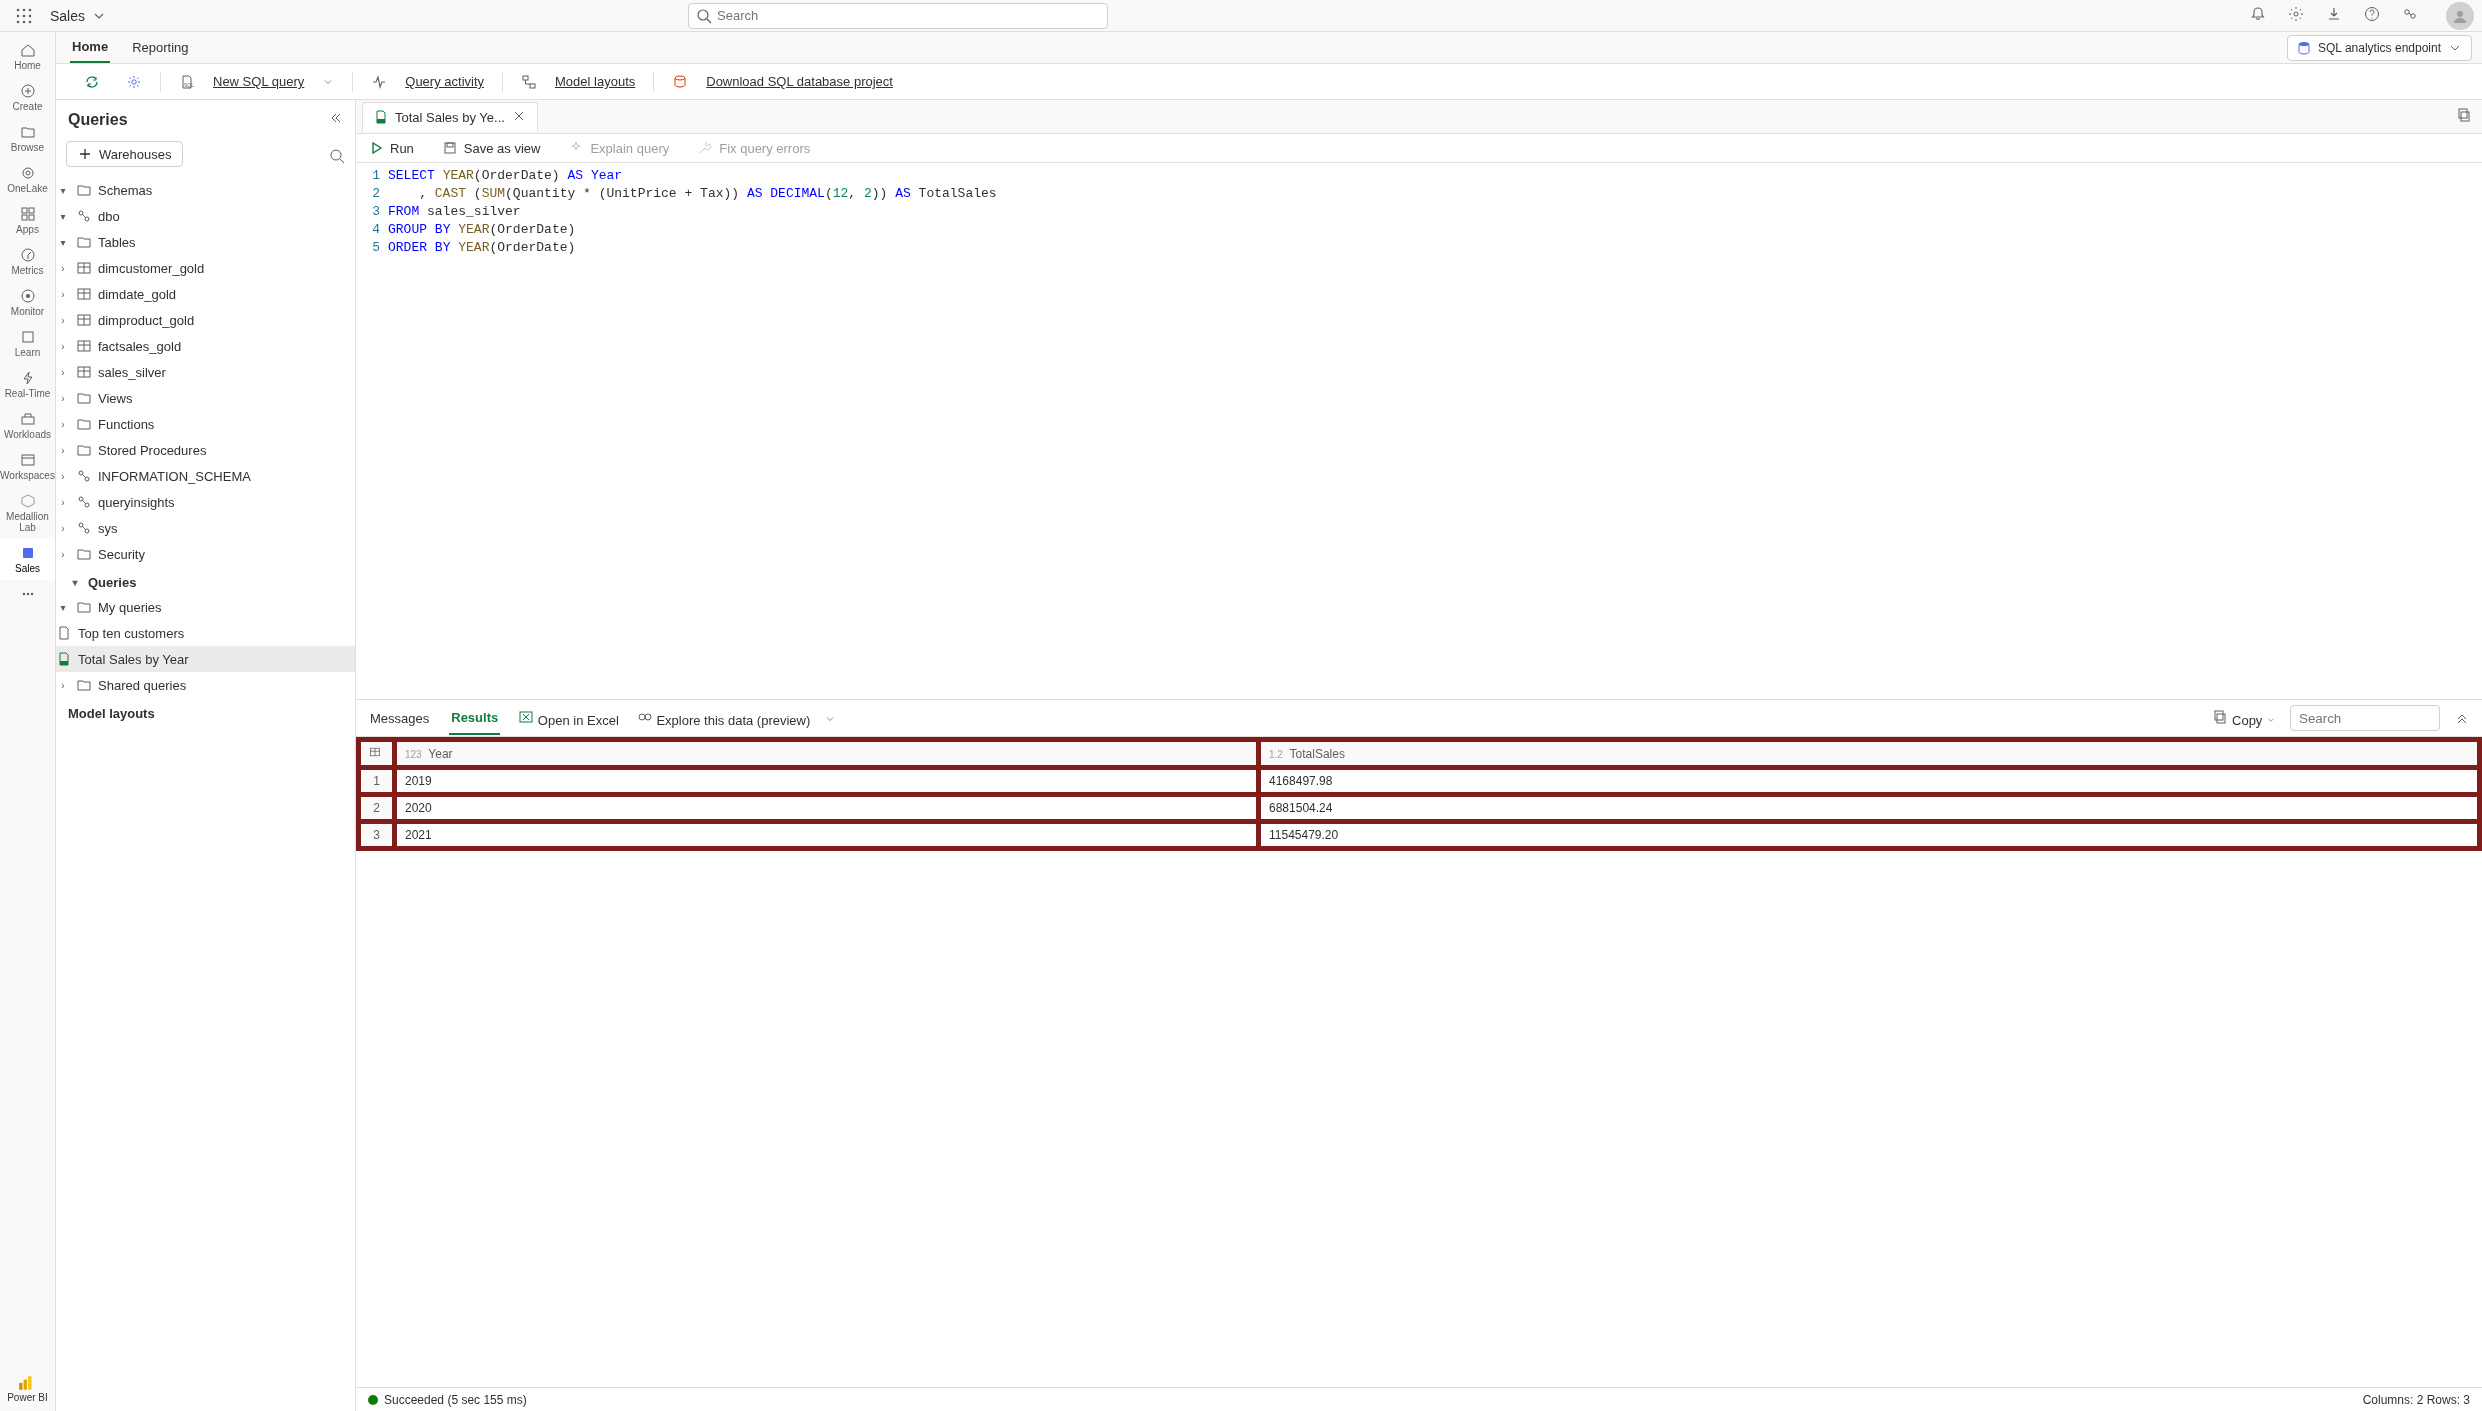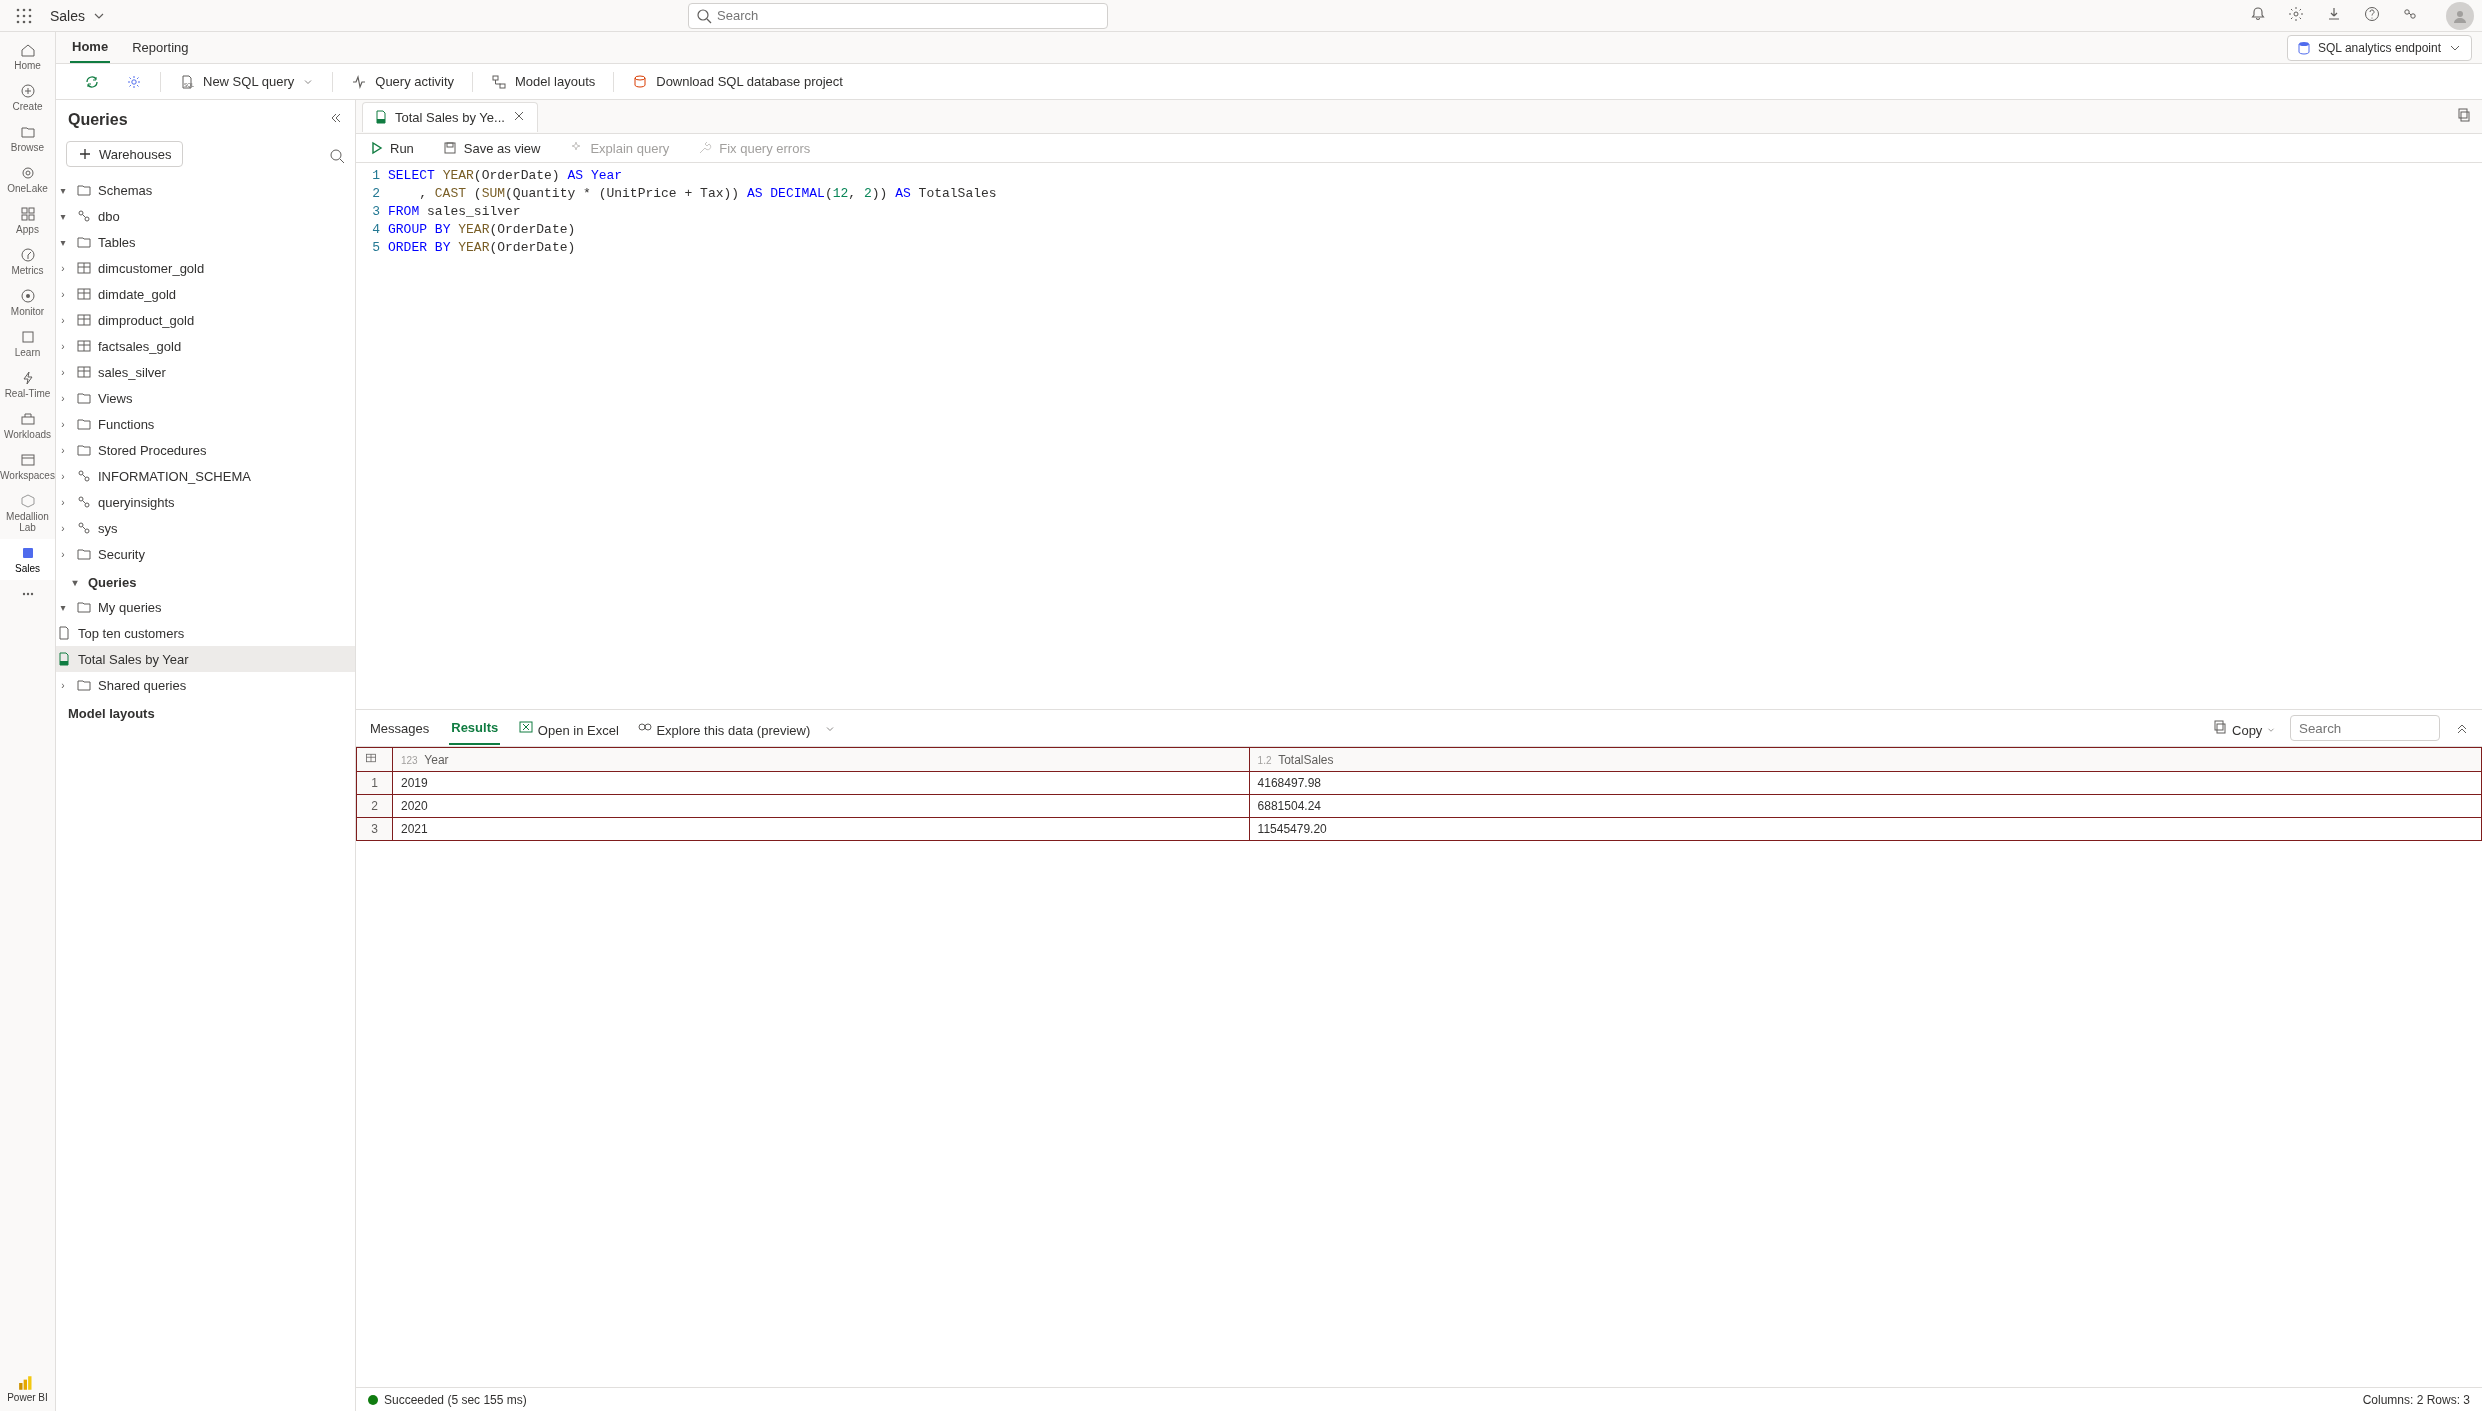--- a/index.html
+++ b/index.html
@@ -19,21 +19,21 @@
 
 
 .secondbar { display: flex; align-items: center; height: 32px; padding: 0 0 0 70px; border-bottom: 1px solid #e1dfdd; background: #faf9f8; justify-content: space-between; }
 .secondbar .tabs { display: flex; gap: 20px; align-items: center; height: 100%; }
 .secondbar .tab { padding: 0 2px; height: 100%; display: flex; align-items: center; cursor: pointer; }
 .secondbar .tab.active { border-bottom: 2px solid #107c41; font-weight: 600; }
 .endpoint { display: flex; align-items: center; gap: 6px; border: 1px solid #d2d0ce; border-radius: 4px; padding: 4px 8px; margin-right: 10px; background: #fff; cursor: pointer; font-size: 12px; }
 
 
 .toolbar { display: flex; align-items: center; height: 36px; padding: 0 0 0 76px; gap: 10px; border-bottom: 1px solid #e1dfdd; background: #fff; }
-.toolbar .tbtn { display: flex; align-items: center; gap: 8px; padding: 4px 8px; cursor: pointer; border-radius: 4px; }
+.toolbar .tbtn { display: flex; align-items: center; gap: 18px; padding: 4px 8px; cursor: pointer; border-radius: 4px; text-decoration: underline; }
 .toolbar .sep { width: 1px; height: 20px; background: #e1dfdd; }
 .leftrail { width: 56px; background: #faf9f8; border-right: 1px solid #e1dfdd; display: flex; flex-direction: column; align-items: center; padding-top: 4px; position: absolute; top: 32px; bottom: 0; left: 0; }
 .leftrail .item { width: 100%; display: flex; flex-direction: column; align-items: center; padding: 6px 0; cursor: pointer; font-size: 10px; color: #605e5c; gap: 2px; }
 .leftrail .item.selected { color: #000; }
 .leftrail .item svg { color: #605e5c; }
 .leftrail .pb { margin-top: auto; padding-bottom: 8px; display: flex; flex-direction: column; align-items: center; font-size: 10px; }
 .explorer { width: 300px; background: #fff; border-right: 1px solid #e1dfdd; display: flex; flex-direction: column; position: relative; }
 .explorer .hdr { display: flex; align-items: center; justify-content: space-between; padding: 10px 12px 6px 12px; }
 .explorer .hdr .title { font-size: 16px; font-weight: 600; }
 .explorer .wh-row { display: flex; align-items: flex-end; padding: 6px 10px; gap: 8px; }
@@ -63,21 +63,21 @@
 .codebody span { font-family: inherit; }
 
 .resultbar { display: flex; align-items: center; border-top: 1px solid #e1dfdd; border-bottom: 1px solid #e1dfdd; padding: 0 12px; height: 38px; gap: 18px; }
 .resultbar .rtab { cursor: pointer; padding: 8px 2px; }
 .resultbar .rtab.active { border-bottom: 2px solid #107c41; font-weight: 600; color: #107c41; }
 .resultbar .right { margin-left: auto; display: flex; align-items: center; gap: 14px; }
 .resultbar input { height: 26px; width: 150px; border: 1px solid #d2d0ce; border-radius: 4px; padding: 0 8px; }
 
 .grid { flex: 0 0 auto; overflow: auto; background: #fff; }
 .grid table { border-collapse: collapse; width: 100%; font-size: 12px; }
-.grid th, .grid td { border: 1px solid #7f1d1d; padding: 4px 8px; text-align: left; }
+.grid th, .grid td { border: 5px solid #7f1d1d; padding: 4px 8px; text-align: left; }
 .grid th { background: #faf9f8; font-weight: 400; color: #605e5c; }
 .grid .rownum { width: 36px; text-align: center; background: #faf9f8; color: #605e5c; }
 .grid .colhead-first { width: 36px; }
 
 .status { height: 24px; display: flex; align-items: center; justify-content: space-between; padding: 0 12px; font-size: 12px; border-top: 1px solid #e1dfdd; background: #fff; margin-top: auto; }
 .status .ok { display: flex; align-items: center; gap: 6px; }
 .status .dot-green { width: 10px; height: 10px; border-radius: 50%; background: #107c10; }
 
 svg { width: 16px; height: 16px; }
 

